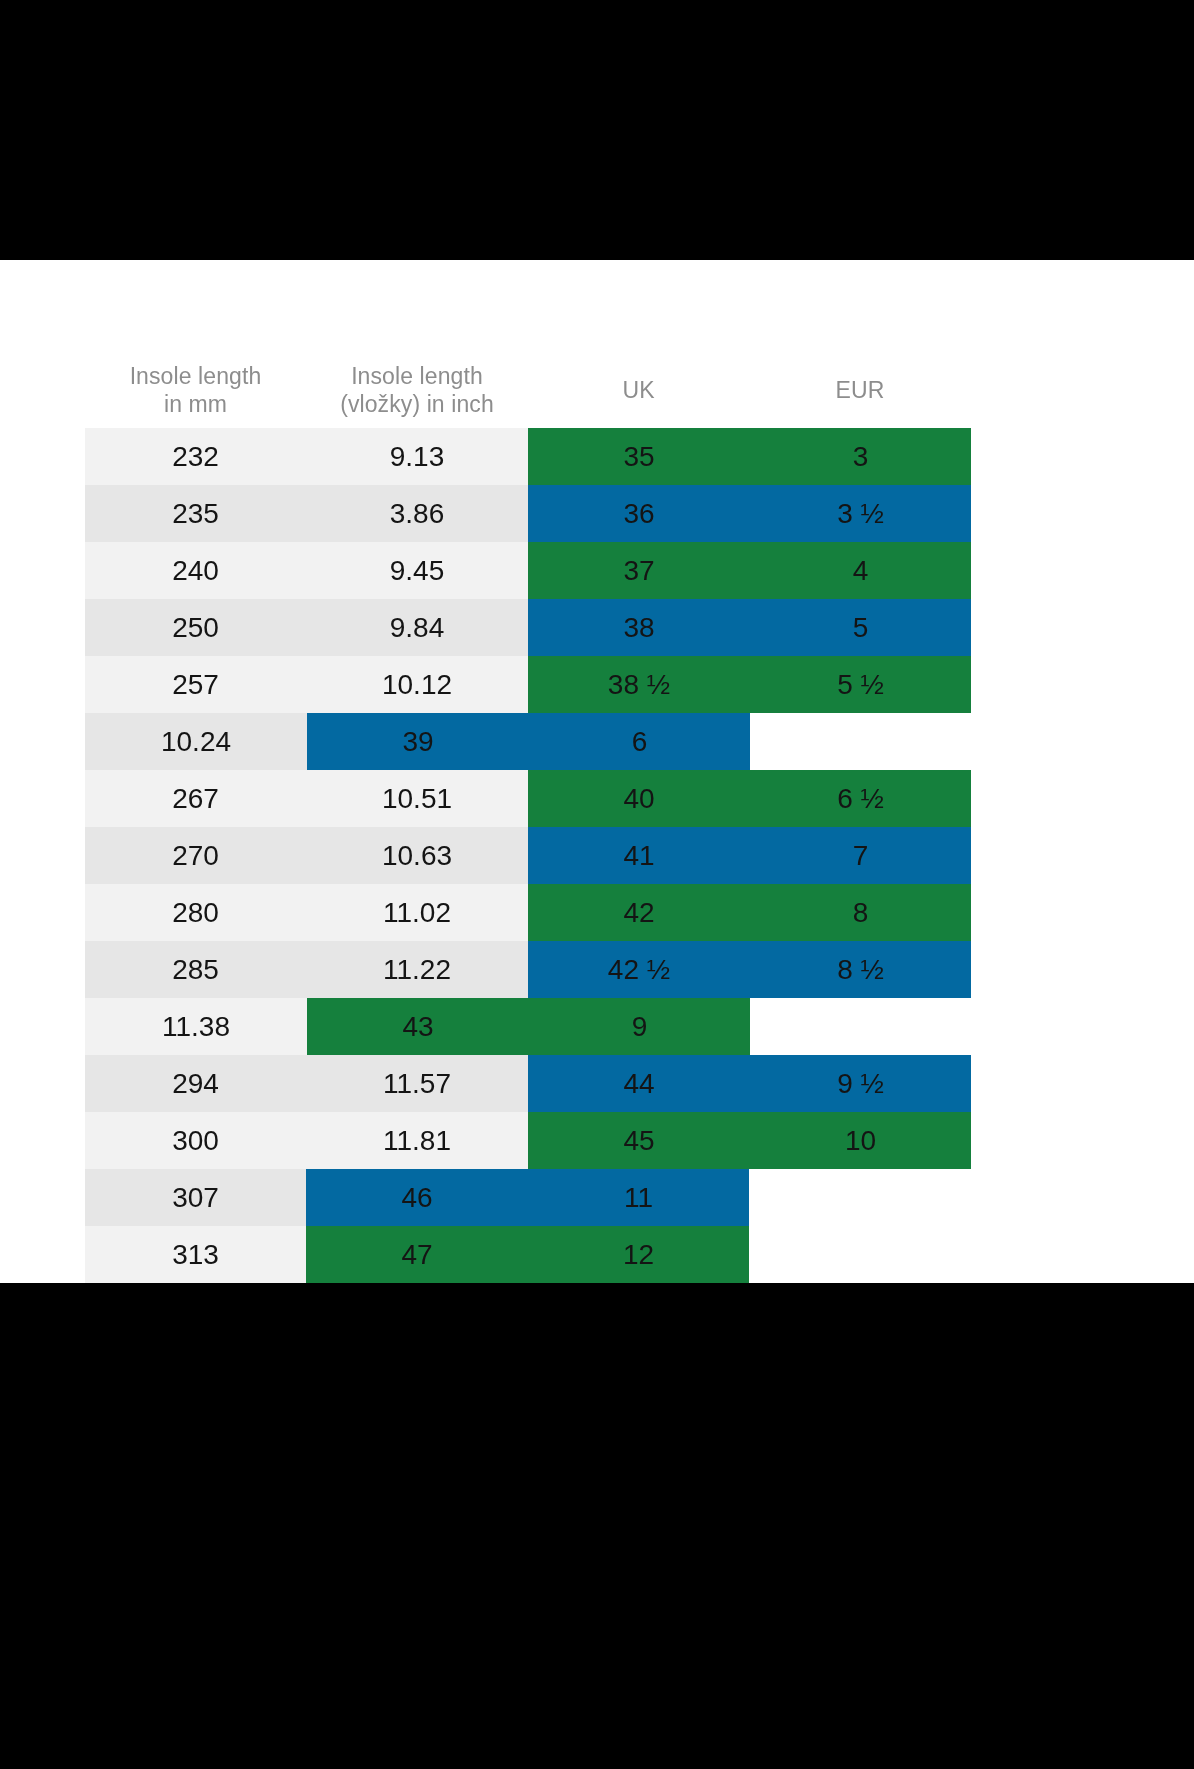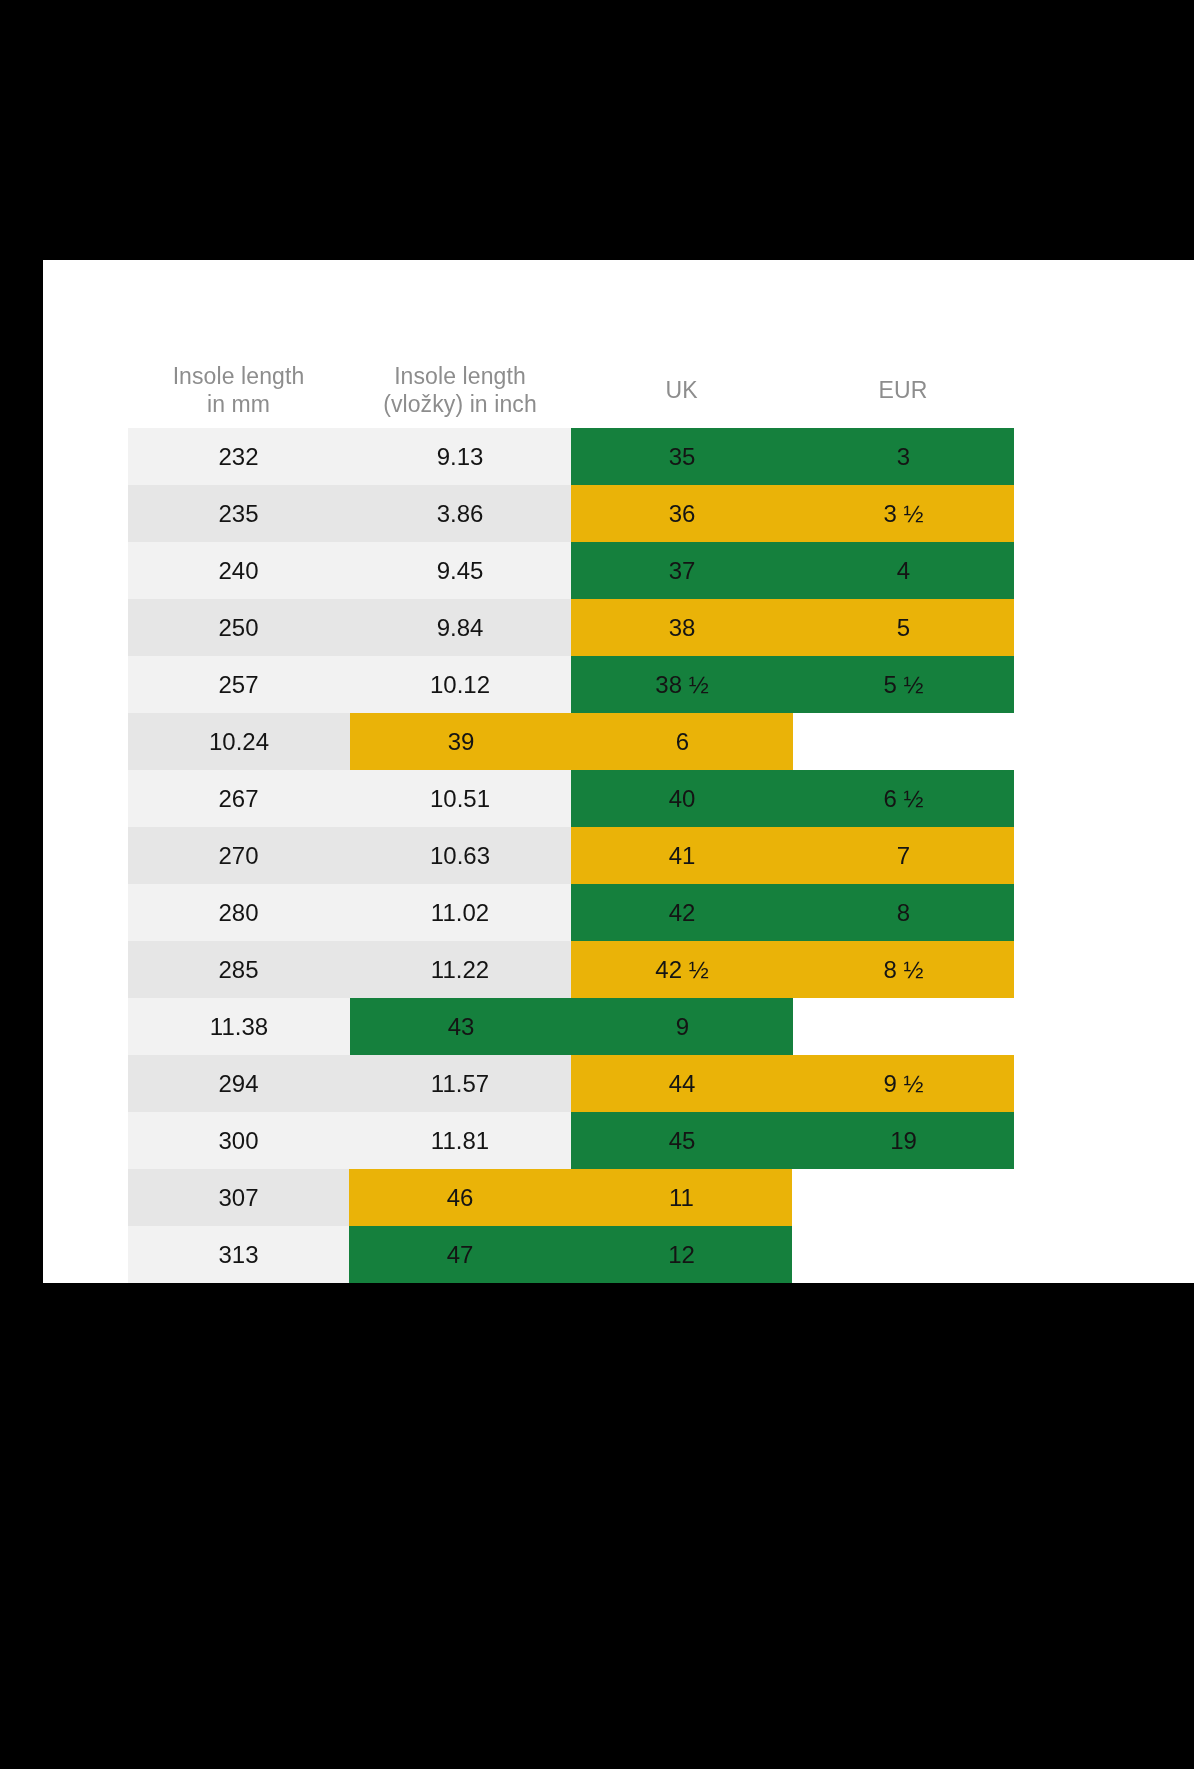--- a/index.html
+++ b/index.html
@@ -13,21 +13,20 @@
     overflow: hidden;
     font-family: "Liberation Sans", sans-serif;
     -webkit-font-smoothing: antialiased;
   }
 
   #screen {
     position: relative;
     width: 989px;
     height: 1769px;
     background: #000000;
-    margin-left: 43px;
   }
 
   
   .letterbox-top {
     position: absolute;
     left: 0; top: 0;
     width: 1194px;
     height: 260px;
     background: #000000;
   }
@@ -92,34 +91,34 @@
     display: flex;
     width: 886px;
     height: 57px;
   }
   .cell {
     display: flex;
     align-items: center;
     justify-content: center;
     text-align: center;
     color: #141414;
-    font-size: 24px;
+    font-size: 28px;
     line-height: 28px;
     font-weight: 400;
     height: 57px;
     box-sizing: border-box;
   }
 
   
   .trow.odd  .cell.left  { background: #f2f2f2; }
   .trow.even .cell.left  { background: #e6e6e6; }
 
   
   .trow.odd  .cell.right { background: #15803d; }
-  .trow.even .cell.right { background: #eab308; }
+  .trow.even .cell.right { background: #0369a1; }
 </style>
 </head>
 <body>
 
 <div id="screen">
 
   <div class="letterbox-top"></div>
 
   <div class="content-canvas">
 
@@ -218,21 +217,21 @@
           <div class="trow even">
             <div class="cell col-1 left">294</div>
             <div class="cell col-2 left">11.57</div>
             <div class="cell col-3 right">44</div>
             <div class="cell col-4 right">9 ½</div>
           </div>
           <div class="trow odd">
             <div class="cell col-1 left">300</div>
             <div class="cell col-2 left">11.81</div>
             <div class="cell col-3 right">45</div>
-            <div class="cell col-4 right">19</div>
+            <div class="cell col-4 right">10</div>
           </div>
           <div class="trow even">
             <div class="cell col-1 left">307</div>
             <div class="cell col-3 right">46</div>
             <div class="cell col-4 right">11</div>
           </div>
           <div class="trow odd">
             <div class="cell col-1 left">313</div>
             <div class="cell col-3 right">47</div>
             <div class="cell col-4 right">12</div>

